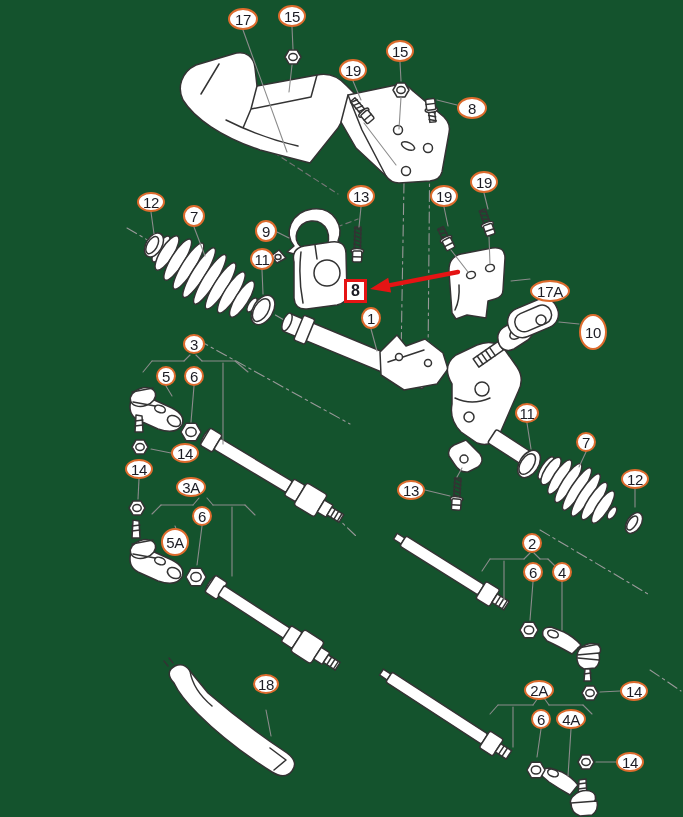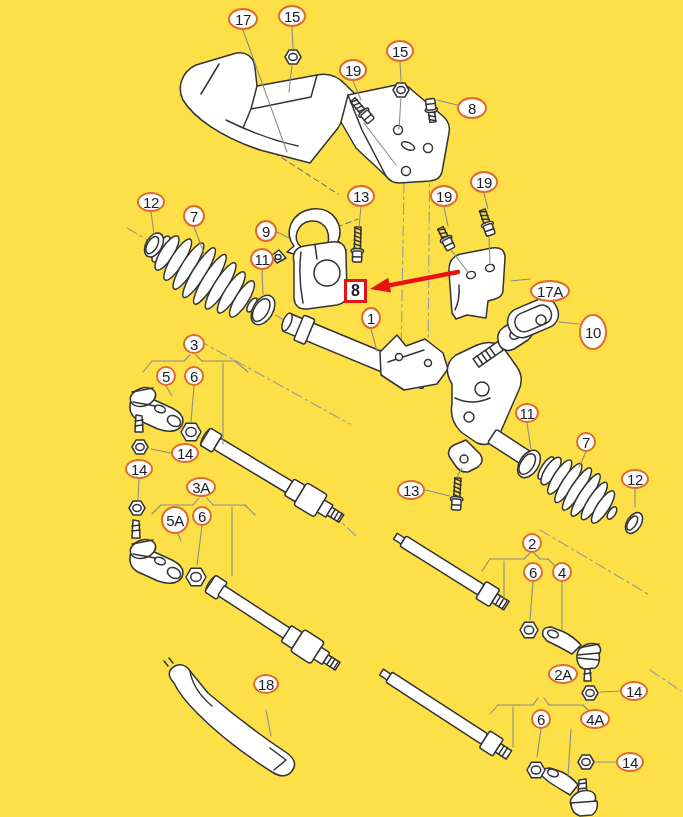--- a/index.html
+++ b/index.html
@@ -1,16 +1,16 @@
 <!DOCTYPE html>
 <html><head>
 <meta charset="utf-8">
 <style>
   html,body{margin:0;padding:0;background:#fff;}
-  #stage{position:relative;width:683px;height:817px;background:#fde047;overflow:hidden;
+  #stage{position:relative;width:683px;height:817px;background:#14532d;overflow:hidden;
          font-family:"Liberation Sans","DejaVu Sans",sans-serif;}
   #art{position:absolute;left:0;top:0;width:683px;height:817px;}
   
   #art line,#art path,#art rect,#art ellipse,#art polygon,#art circle{
       stroke:#333;fill:#fff;stroke-width:1.5;stroke-linejoin:round;stroke-linecap:round;}
   #art .nf{fill:none;}
   #art .ln line{stroke:#8c8c8c;stroke-width:1.1;fill:none;}
   #art .ax line{stroke:#999;stroke-width:1.1;stroke-dasharray:11 4 2.5 4;}
   #art .dsh line{stroke:#777;stroke-width:1.1;stroke-dasharray:5.5 4;}
   #art .red line{stroke:#e51414;stroke-width:4.4;}
@@ -437,33 +437,33 @@
       <div class="callout" style="left: 430px; top: 185px; width: 28px; height: 22px;">19</div>
       <div class="callout" style="left: 470px; top: 171px; width: 28px; height: 22px;">19</div>
       <div class="callout" style="left: 530px; top: 268px; width: 40px; height: 22px; margin-top: 12px;">17A</div>
       <div class="callout" style="left: 579px; top: 314px; width: 28px; height: 36px;">10</div>
       <div class="callout" style="left: 361px; top: 307px; width: 20px; height: 22px;">1</div>
       <div class="callout" style="left: 183px; top: 334px; width: 22px; height: 20px;">3</div>
       <div class="callout" style="left: 156px; top: 366px; width: 20px; height: 20px;">5</div>
       <div class="callout" style="left: 184px; top: 366px; width: 20px; height: 20px;">6</div>
       <div class="callout" style="left: 171px; top: 443px; width: 28px; height: 20px;">14</div>
       <div class="callout" style="left: 125px; top: 459px; width: 28px; height: 20px;">14</div>
-      <div class="callout" style="left: 186px; top: 477px; width: 30px; height: 20px;">3A</div>
-      <div class="callout" style="left: 161px; top: 506px; width: 28px; height: 28px;">5A</div>
+      <div class="callout" style="left: 176px; top: 477px; width: 30px; height: 20px;">3A</div>
+      <div class="callout" style="left: 161px; top: 528px; width: 28px; height: 28px;">5A</div>
       <div class="callout" style="left: 192px; top: 506px; width: 20px; height: 20px;">6</div>
       <div class="callout" style="left: 515px; top: 403px; width: 24px; height: 20px;">11</div>
       <div class="callout" style="left: 576px; top: 432px; width: 20px; height: 20px;">7</div>
       <div class="callout" style="left: 397px; top: 480px; width: 28px; height: 20px;">13</div>
       <div class="callout" style="left: 621px; top: 469px; width: 28px; height: 20px;">12</div>
       <div class="callout" style="left: 522px; top: 533px; width: 20px; height: 20px;">2</div>
       <div class="callout" style="left: 523px; top: 562px; width: 20px; height: 20px;">6</div>
       <div class="callout" style="left: 552px; top: 562px; width: 20px; height: 20px;">4</div>
       <div class="callout" style="left: 253px; top: 674px; width: 26px; height: 20px;">18</div>
-      <div class="callout" style="left: 524px; top: 664px; width: 30px; height: 20px; margin-left: 24px;">2A</div>
+      <div class="callout" style="left: 524px; top: 680px; width: 30px; height: 20px;">2A</div>
       <div class="callout" style="left: 620px; top: 681px; width: 28px; height: 20px;">14</div>
       <div class="callout" style="left: 531px; top: 709px; width: 20px; height: 20px;">6</div>
-      <div class="callout" style="left: 556px; top: 709px; width: 30px; height: 20px; margin-left: 24px;">4A</div>
+      <div class="callout" style="left: 556px; top: 709px; width: 30px; height: 20px;">4A</div>
       <div class="callout" style="left: 616px; top: 752px; width: 28px; height: 20px;">14</div>
     </div>
   <div id="hlbox" style="left: 344px; top: 279px; width: 23px; height: 24px;">
     <span>8</span>
   </div>
 </div>
 
 </body></html>

